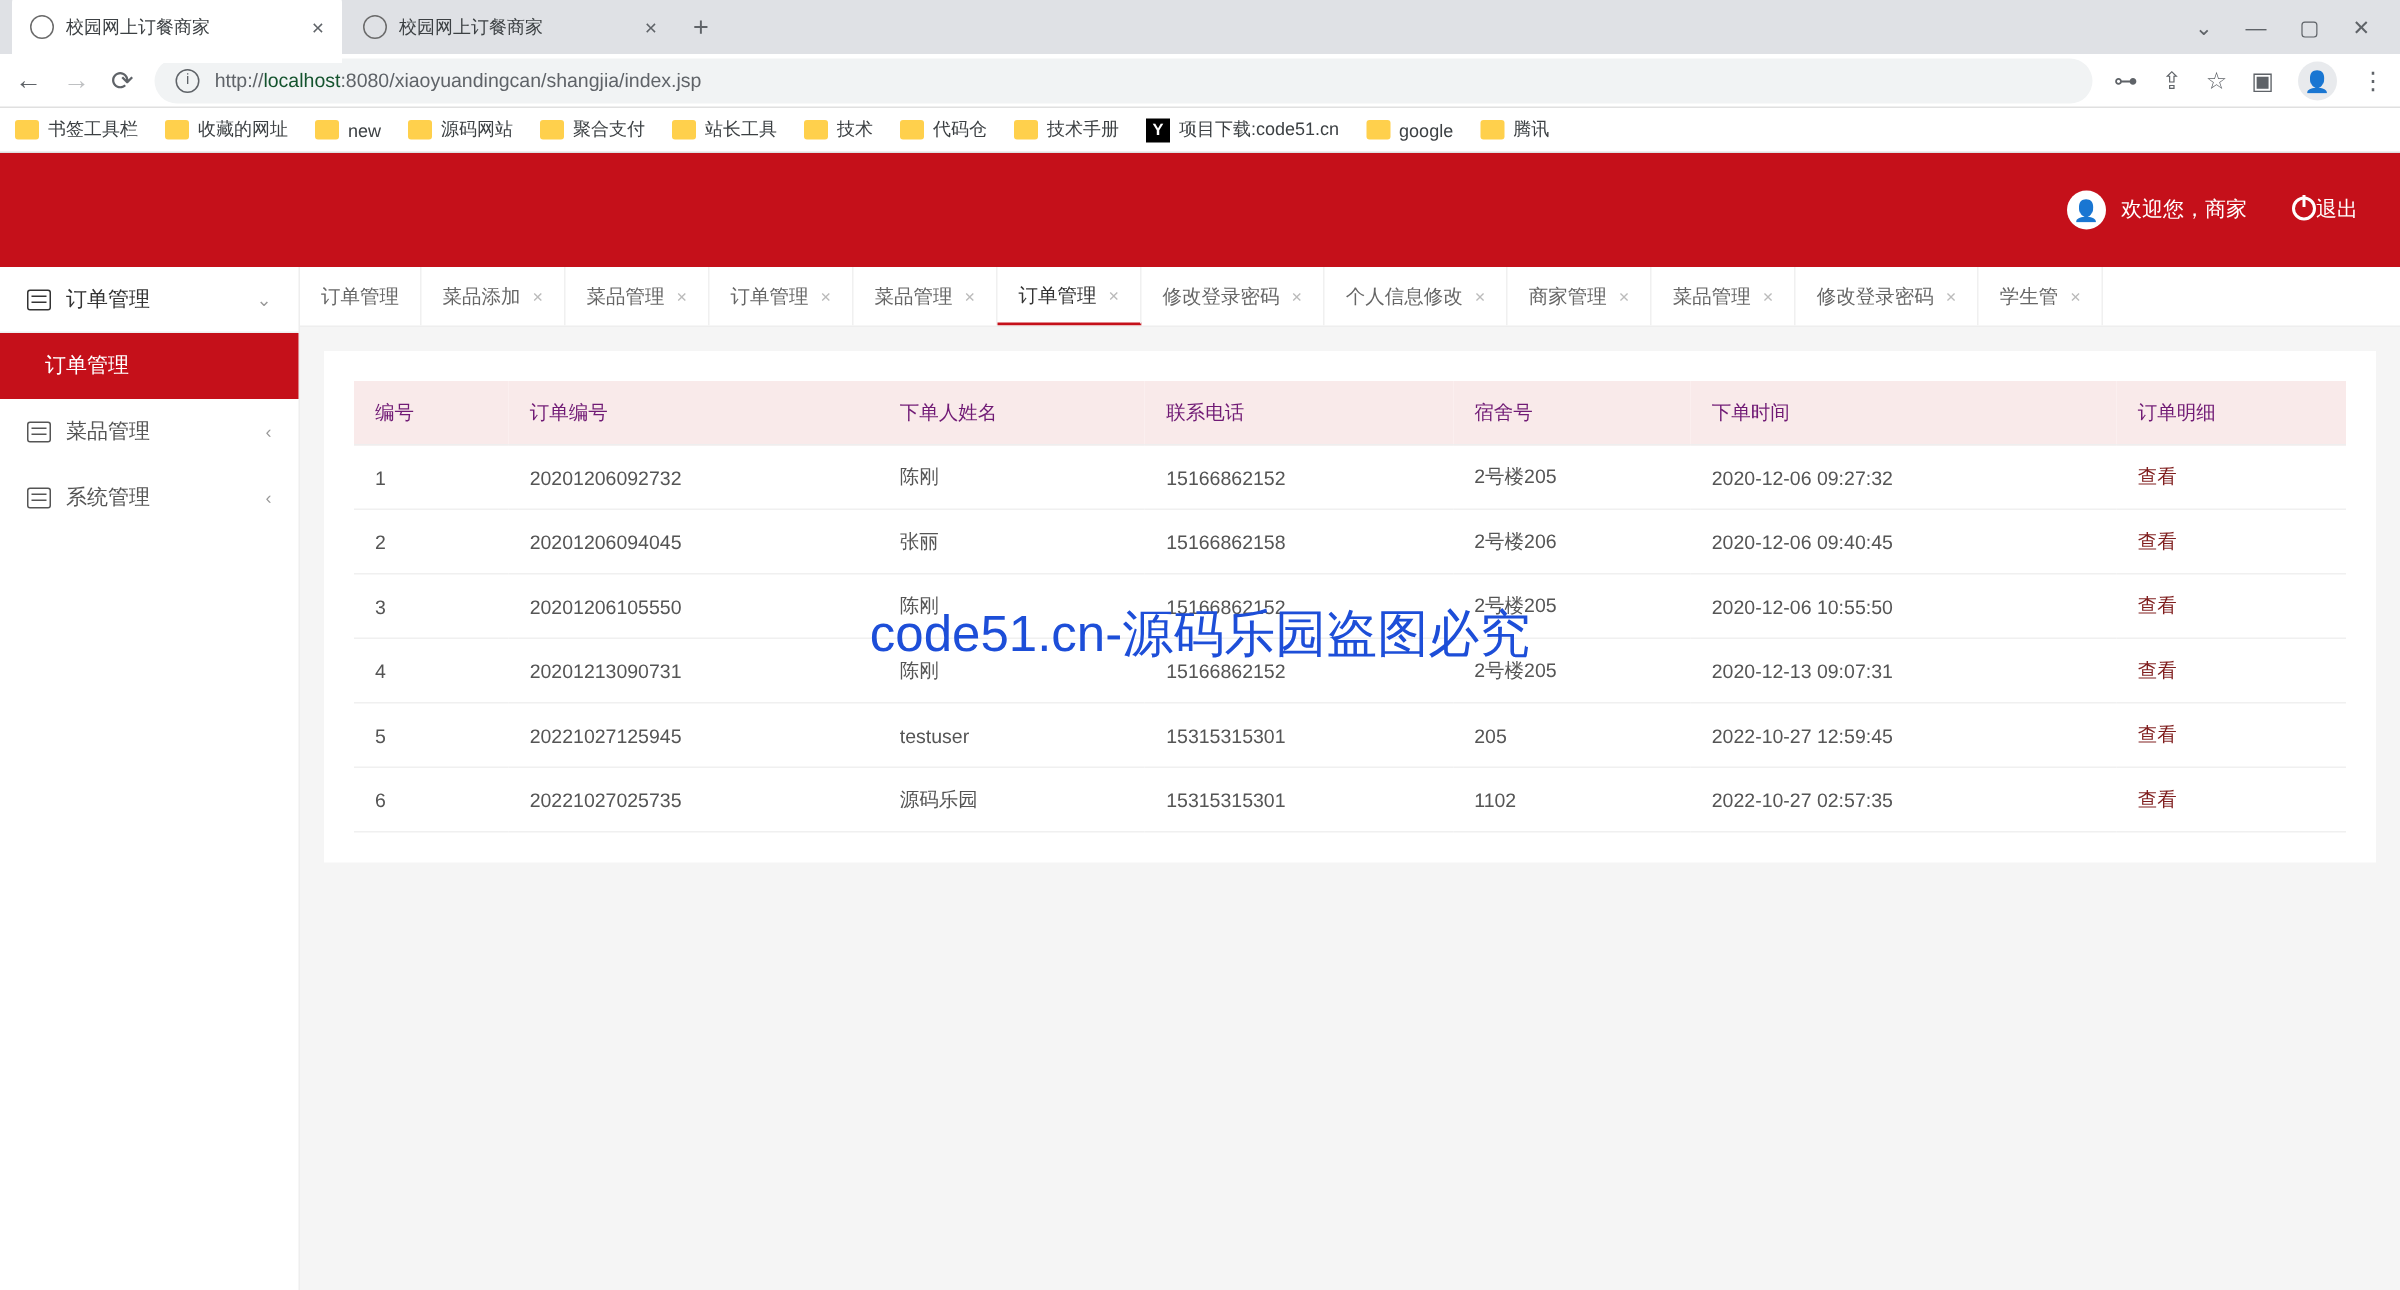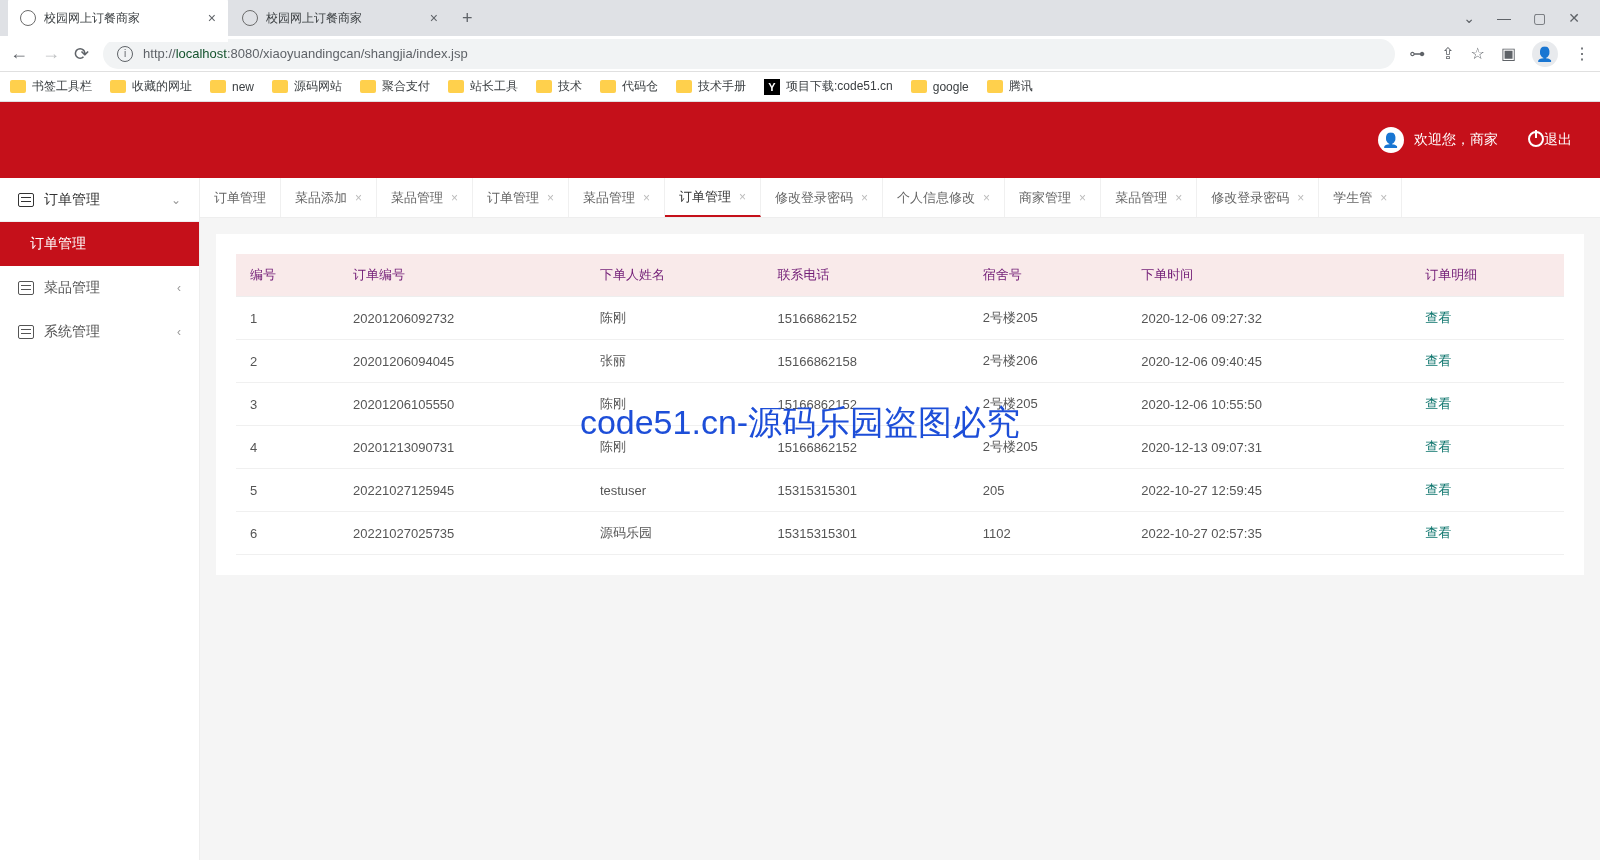--- a/index.html
+++ b/index.html
@@ -58,21 +58,21 @@
 .content-tabs { display: flex; background: #fff; border-bottom: 1px solid #eee; height: 40px; align-items: stretch; overflow: hidden; }
 .ctab { display: flex; align-items: center; padding: 0 14px; font-size: 13px; color: #666; cursor: pointer; gap: 8px; border-right: 1px solid #f0f0f0; white-space: nowrap; }
 .ctab.active { color: #333; border-bottom: 2px solid #c5101a; }
 .ctab-close { color: #bbb; font-size: 12px; }
 
 .table-wrapper { margin: 16px; background: #fff; padding: 20px; }
 table { width: 100%; border-collapse: collapse; font-size: 13px; }
 thead tr { background: #f9eaea; }
 th { text-align: left; padding: 12px 14px; font-weight: normal; color: #701a75; border-bottom: 1px solid #eee; }
 td { padding: 12px 14px; border-bottom: 1px solid #f0f0f0; color: #555; }
-.view-link { color: #0f766e; cursor: pointer; }
+.view-link { color: #7f1d1d; cursor: pointer; }
 
 .watermark { position: absolute; top: 400px; left: 50%; transform: translateX(-50%); font-size: 34px; color: #1d4ed8; font-weight: 500; pointer-events: none; white-space: nowrap; z-index: 100; }
 </style>
 </head>
 <body>
 
 <div class="browser-chrome">
   <div class="tab-strip">
     <div class="browser-tab">
       <span class="tab-favicon"></span>

